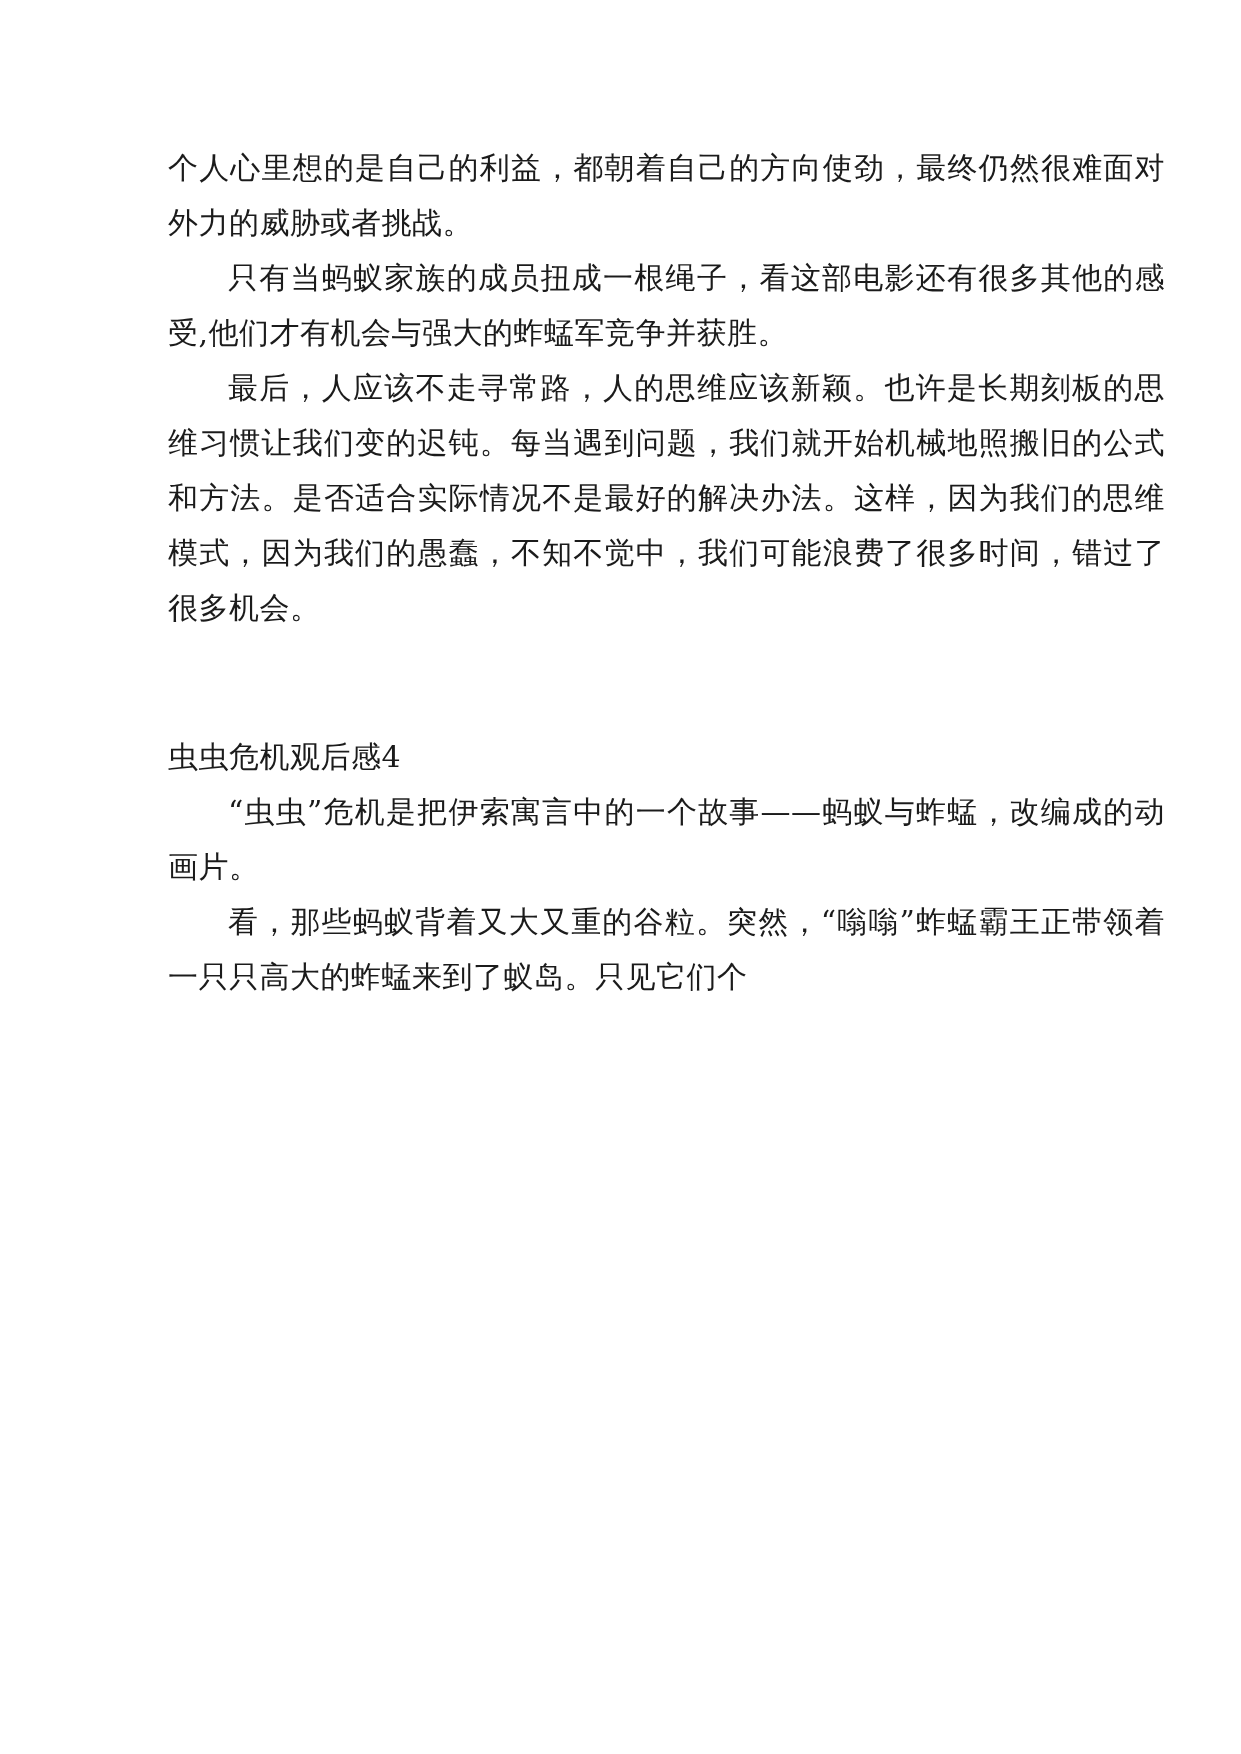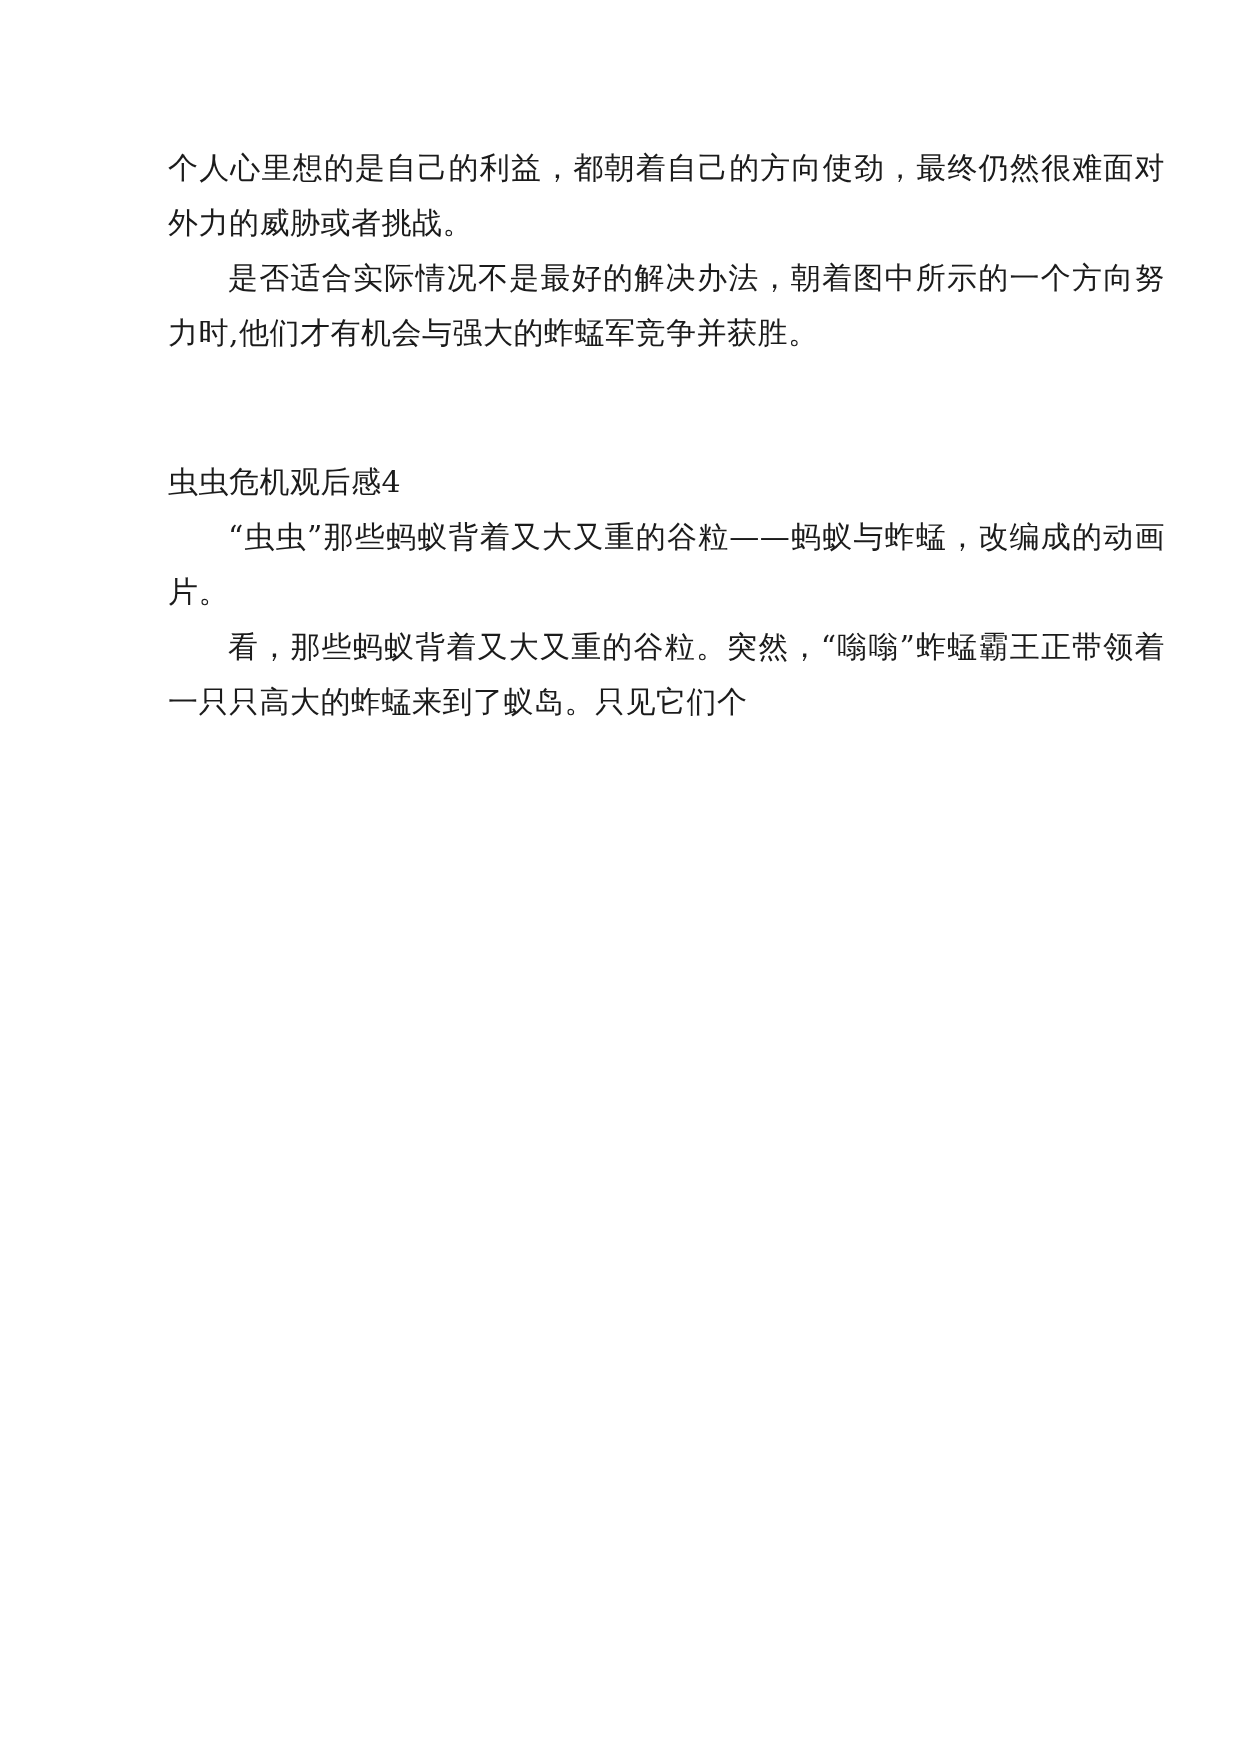--- a/index.html
+++ b/index.html
@@ -44,22 +44,23 @@
     height: 42px;
   }
 </style>
 </head>
 <body>
 
 <div class="page">
   <div class="doc-body">
 
     <p class="noindent">个人心里想的是自己的利益，都朝着自己的方向使劲，最终仍然很难面对外力的威胁或者挑战。</p>
-    <p class="indent">是否适合实际情况不是最好的解决办法，朝着图中所示的一个方向努力时,他们才有机会与强大的蚱蜢军竞争并获胜。</p>
+    <p class="indent">只有当蚂蚁家族的成员扭成一根绳子，看这部电影还有很多其他的感受,他们才有机会与强大的蚱蜢军竞争并获胜。</p>
+    <p class="indent">最后，人应该不走寻常路，人的思维应该新颖。也许是长期刻板的思维习惯让我们变的迟钝。每当遇到问题，我们就开始机械地照搬旧的公式和方法。是否适合实际情况不是最好的解决办法。这样，因为我们的思维模式，因为我们的愚蠢，不知不觉中，我们可能浪费了很多时间，错过了很多机会。</p>
 
     <div class="gap"></div>
 
     <p class="heading">虫虫危机观后感4</p>
-    <p class="indent">“虫虫”那些蚂蚁背着又大又重的谷粒——蚂蚁与蚱蜢，改编成的动画片。</p>
+    <p class="indent">“虫虫”危机是把伊索寓言中的一个故事——蚂蚁与蚱蜢，改编成的动画片。</p>
     <p class="indent">看，那些蚂蚁背着又大又重的谷粒。突然，“嗡嗡”蚱蜢霸王正带领着一只只高大的蚱蜢来到了蚁岛。只见它们个</p>
 
   </div>
 </div>
 
 </body></html>

